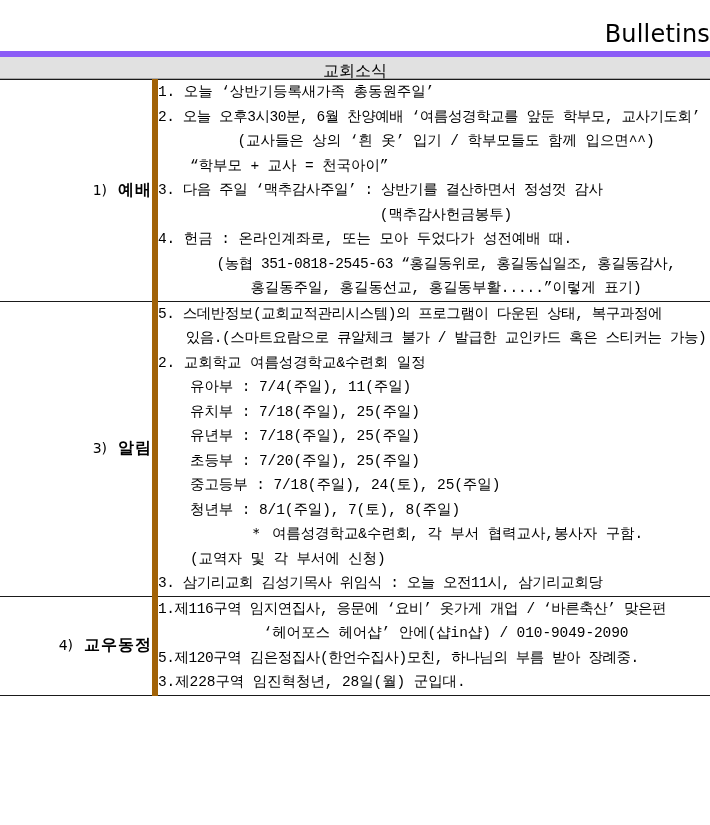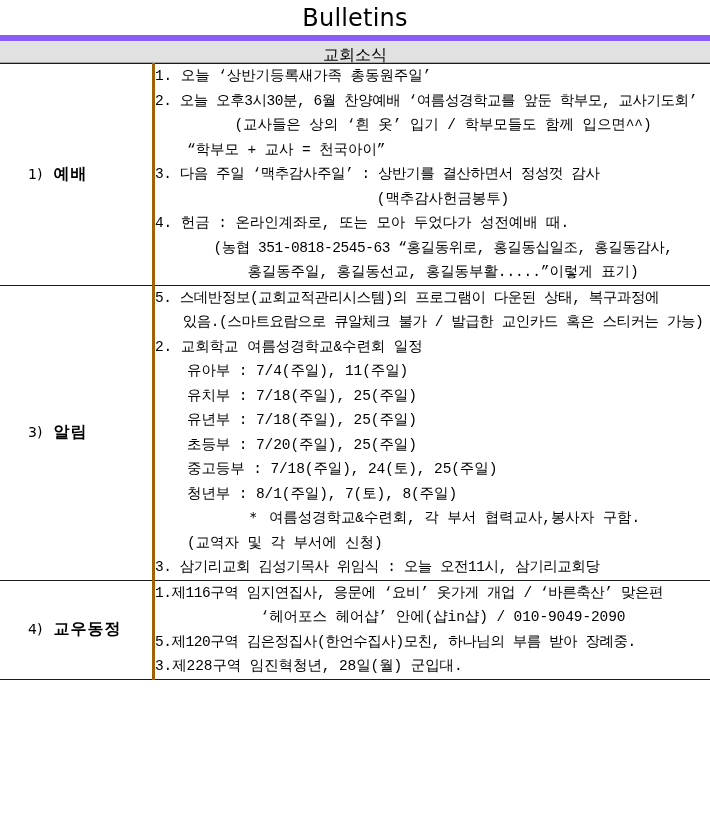--- a/index.html
+++ b/index.html
@@ -17,27 +17,27 @@
 
   .page {
     width: 710px;
     height: 825px;
     position: relative;
     box-sizing: border-box;
   }
 
   
   .doc-title {
-    text-align: center;
+    text-align: right;
     font-family: "DejaVu Sans", "Liberation Sans", sans-serif;
     font-size: 24px;
     font-weight: 400;
     letter-spacing: 0.2px;
     line-height: 32px;
-    padding-top: 2px;
+    padding-top: 18px;
     padding-bottom: 1px;
   }
 
   
   .subheader {
     background: #e1e1e1;
     text-align: center;
     font-size: 16px;
     font-weight: 400;
     line-height: 28px;
@@ -54,22 +54,22 @@
     table-layout: fixed;
   }
   table.bulletin td {
     border-top: 1px solid #1a1a1a;
     border-bottom: 1px solid #1a1a1a;
     vertical-align: middle;
     padding: 0;
   }
   td.label-cell {
     width: 152px;
-    border-right: 3px solid #a16207;
-    text-align: left;
+    border-right: 6px solid #a16207;
+    text-align: right;
     padding: 0 0 0 0;
     vertical-align: middle;
   }
   td.body-cell {
     width: 558px;
     padding: 7px 6px 8px 10px;
     vertical-align: middle;
     font-family: Liberation Mono, monospace;
   }
 

